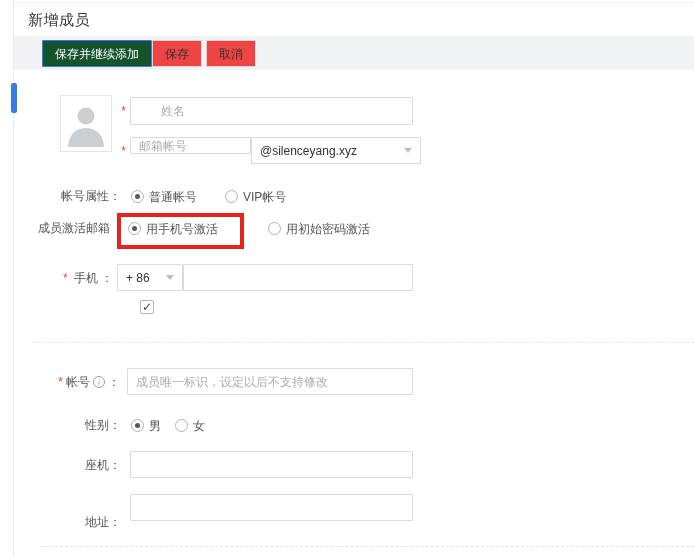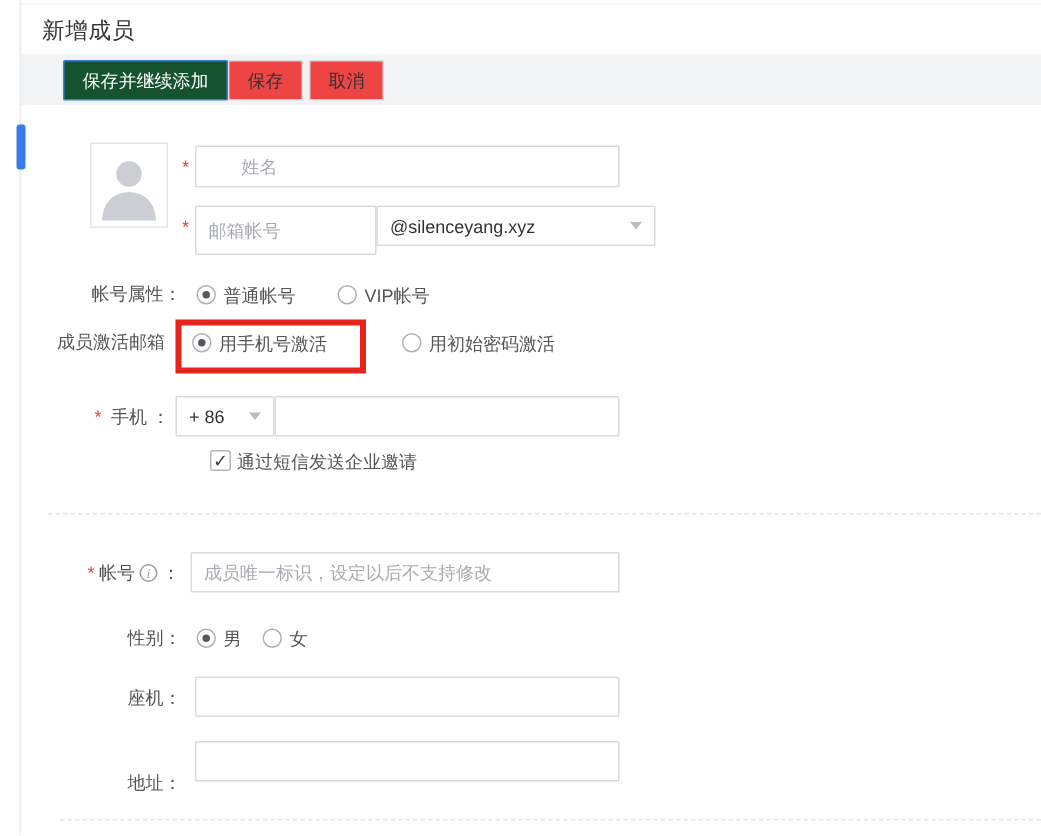--- a/index.html
+++ b/index.html
@@ -79,22 +79,22 @@
   </div>
 
   <div class="label-row" style="top:104px; width:126px;">
     <span class="req">*</span>
   </div>
   <input class="box" style="left: 130px; top: 97px; width: 283px; height: 28px; padding-left: 30px;" placeholder="姓名">
 
   <div class="label-row" style="top:144px; width:126px;">
     <span class="req">*</span>
   </div>
-  <input class="box" style="left: 130px; top: 137px; width: 121px; height: 33px;" placeholder="邮箱帐号">
-  <div class="selbox" style="left:251px; top:137px; width:186px; height:27px;">
+  <input class="box" style="left: 130px; top: 137px; width: 121px; height: 17px;" placeholder="邮箱帐号">
+  <div class="selbox" style="left:251px; top:137px; width:170px; height:27px;">
     <span class="val">@silenceyang.xyz</span>
     <span class="chev"></span>
   </div>
 
   <div class="label-row" style="top:189px; width:121px;font-family:Liberation Serif, serif;">帐号属性：</div>
   <span class="radio sel" style="left:131px; top:190px;"></span>
   <span class="opt-label" style="left:149px; top:190px;">普通帐号</span>
   <span class="radio" style="left:225px; top:190px;"></span>
   <span class="opt-label" style="left:243px; top:190px;">VIP帐号</span>
 
@@ -109,21 +109,20 @@
     <span class="req">*</span>
     <span style="margin:0 3px;">手机</span><span>：</span>
   </div>
   <div class="selbox" style="left:117px; top:264px; width:66px; height:27px;">
     <span class="val">+ 86</span>
     <span class="chev"></span>
   </div>
   <input class="box" style="left: 183px; top: 264px; width: 230px; height: 27px;" value="">
 
   <span class="checkbox">✓</span>
-  <span class="opt-label" style="left:158px; top:301px;">通过短信发送企业邀请</span>
 
   <div class="dash" style="left:32px; top:342px;"></div>
 
   <div class="label-row acct-label" style="top:375px; width:120px;">
     <span class="req">*</span>
     <span style="margin-left:3px;">帐号</span>
     <span class="info-icon">i</span>
     <span>：</span>
   </div>
   <input class="box" style="left: 127px; top: 368px; width: 286px; height: 27px;" placeholder="成员唯一标识，设定以后不支持修改">

